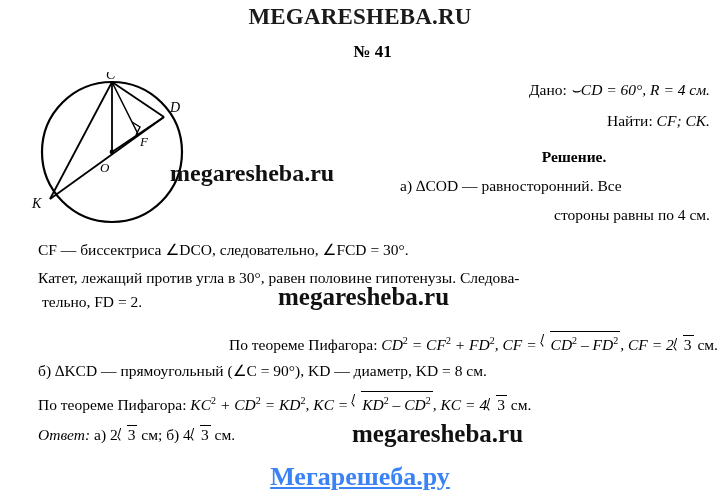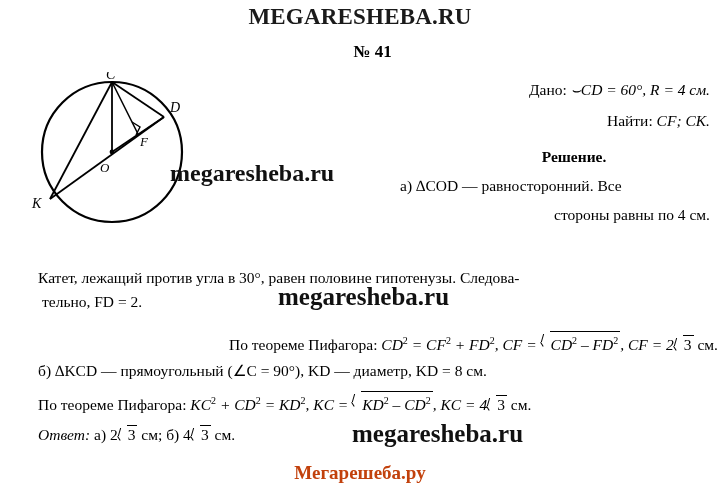--- a/index.html
+++ b/index.html
@@ -91,22 +91,23 @@
   .wm1 { left: 170px; top: 160px; font-size: 24px; }
   .wm2 { left: 278px; top: 283px; font-size: 25px; }
   .wm3 { left: 352px; top: 420px; font-size: 25px; }
   .wm-bottom {
     position: absolute;
     left: 0;
     top: 462px;
     width: 720px;
     text-align: center;
     font-weight: bold;
-    font-size: 19px;
-    color: #c2410c;
+    font-size: 26px;
+    color: #3b82f6;
+    text-decoration: underline;
   }
   
   .t {
     position: absolute;
     font-size: 15.5px;
     line-height: 20px;
   }
   .linea  { left: 400px; top: 176px; width: 310px; }
   .lineb  { left: 243px; top: 205px; width: 467px; text-align: right; }
   .linec  { left: 38px;  top: 240px; width: 672px; }
@@ -191,20 +192,21 @@
 
   <div class="find">
     <span class="bld">Найти:</span>
     <span class="it">CF; CK.</span>
   </div>
 
   <div class="solution-head">Решение.</div>
 
   <div class="t linea">а)  ∆COD — равносторонний. Все</div>
   <div class="t lineb">стороны равны по 4 см.</div>
+  <div class="t linec">CF — биссектриса ∠DCO, следовательно, ∠FCD = 30°.</div>
   <div class="t lined">Катет, лежащий против угла в 30°, равен половине гипотенузы. Следова-</div>
   <div class="t linee">тельно, FD = 2.</div>
 
   <div class="t linef">
     <span>По теореме Пифагора: </span><span class="it">CD</span><sup class="s">2</sup><span class="it"> = CF</span><sup class="s">2</sup><span class="it"> + FD</span><sup class="s">2</sup><span class="it">, CF = </span><span class="rad nowrap"><span class="radbar"><span class="it">CD</span><sup class="s">2</sup><span class="it"> – FD</span><sup class="s">2</sup></span></span><span class="it">, CF = 2</span><span class="rad nowrap"><span class="radbar">3</span></span><span> см.</span>
   </div>
 
   <div class="t lineg">б) ∆KCD — прямоугольный (∠C = 90°), KD — диаметр, KD = 8 см.</div>
 
   <div class="t lineh">

